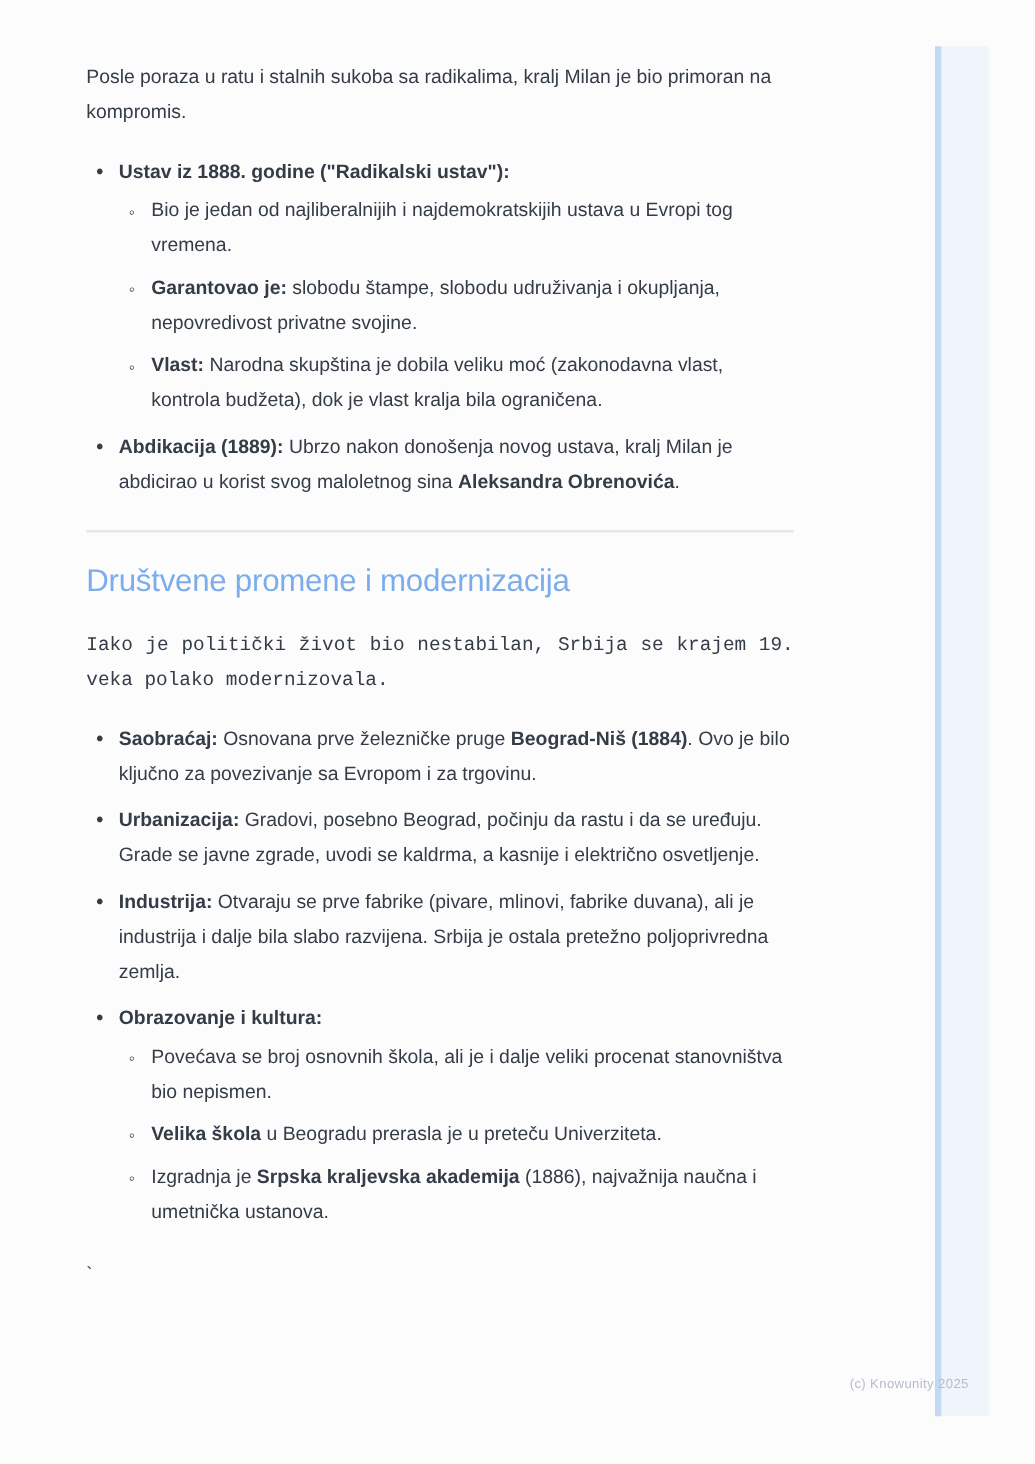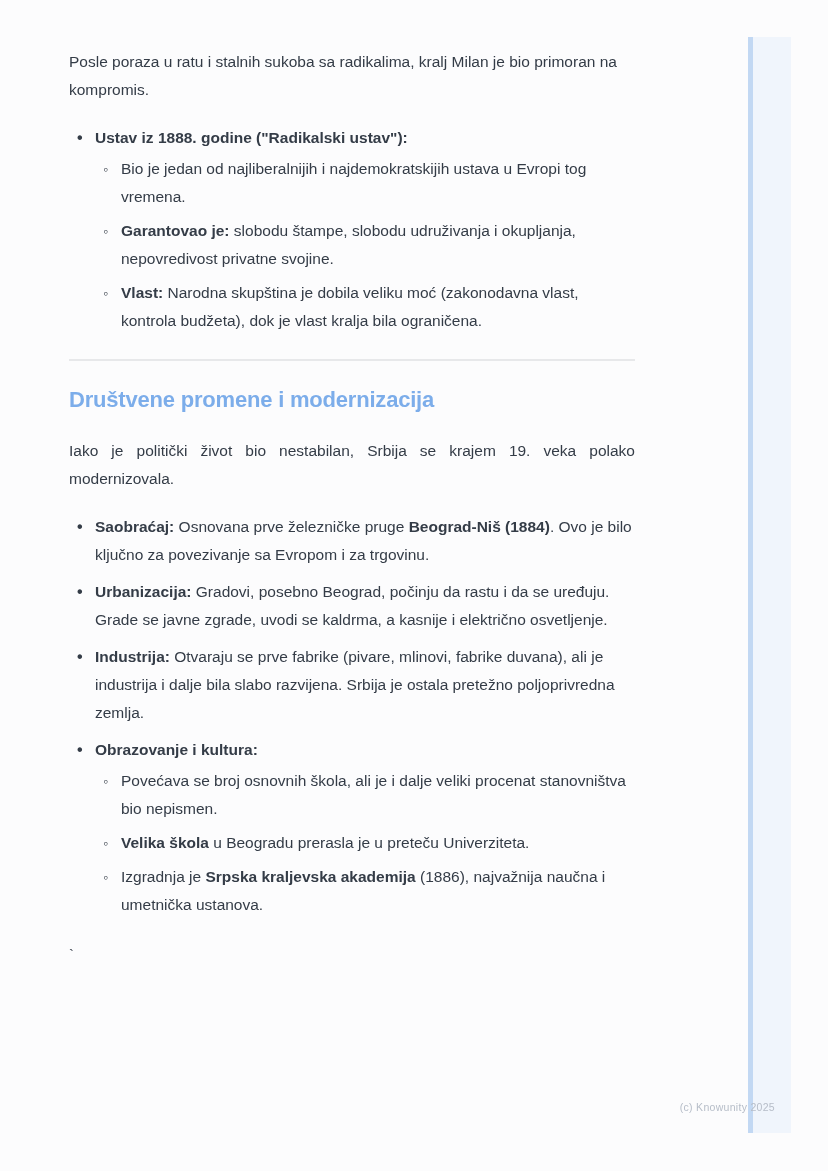--- a/index.html
+++ b/index.html
@@ -22,26 +22,26 @@
     overflow: hidden;
   }
   .page { position: absolute; inset: 0; }
   .content {
     position: absolute;
     left: 69px; top: 48px; width: 566px;
     font-size: 15.5px;
     line-height: 28px;
   }
   .content p { margin: 0 0 20px 0; }
-  .content p.justify { text-align: justify; }
+  .content p.justify { text-align: justify; font-family: Liberation Mono, monospace; }
   .content p.stray { margin: 22px 0 0 0; font-size: 15px; }
   h2.section-heading {
-    font-size: 22px;
+    font-size: 25px;
     line-height: 30px;
-    font-weight: bold;
+    font-weight: normal;
     color: var(--accent);
     margin: 24px 0 22px 0;
     letter-spacing: -0.2px;
   }
   hr.section-divider {
     border: none;
     border-top: 2px solid var(--divider);
     margin: 24px 0 0 0;
   }
   ul { list-style: none; margin: 0; padding: 0; }
@@ -102,20 +102,21 @@
 
 <div class="page">
   <main class="content" id="content-root">
       <p><span>Posle poraza u ratu i stalnih sukoba sa radikalima, kralj Milan je bio primoran na kompromis.</span></p>
       <ul class="top-list">
         <li><b>Ustav iz 1888. godine ("Radikalski ustav"):</b><ul class="sub-list">
             <li><span>Bio je jedan od najliberalnijih i najdemokratskijih ustava u Evropi tog vremena.</span></li>
             <li><b>Garantovao je:</b><span> slobodu štampe, slobodu udruživanja i okupljanja, nepovredivost privatne svojine.</span></li>
             <li><b>Vlast:</b><span> Narodna skupština je dobila veliku moć (zakonodavna vlast, kontrola budžeta), dok je vlast kralja bila ograničena.</span></li>
           </ul></li>
+        <li><b>Abdikacija (1889):</b><span> Ubrzo nakon donošenja novog ustava, kralj Milan je abdicirao u korist svog maloletnog sina </span><b>Aleksandra Obrenovića</b><span>.</span></li>
       </ul>
       <hr class="section-divider">
       <h2 class="section-heading">Društvene promene i modernizacija</h2>
       <p class="justify"><span>Iako je politički život bio nestabilan, Srbija se krajem 19. veka polako modernizovala.</span></p>
       <ul class="top-list">
         <li><b>Saobraćaj:</b><span> Osnovana prve železničke pruge </span><b>Beograd-Niš (1884)</b><span>. Ovo je bilo ključno za povezivanje sa Evropom i za trgovinu.</span></li>
         <li><b>Urbanizacija:</b><span> Gradovi, posebno Beograd, počinju da rastu i da se uređuju. Grade se javne zgrade, uvodi se kaldrma, a kasnije i električno osvetljenje.</span></li>
         <li><b>Industrija:</b><span> Otvaraju se prve fabrike (pivare, mlinovi, fabrike duvana), ali je industrija i dalje bila slabo razvijena. Srbija je ostala pretežno poljoprivredna zemlja.</span></li>
         <li><b>Obrazovanje i kultura:</b><ul class="sub-list">
             <li><span>Povećava se broj osnovnih škola, ali je i dalje veliki procenat stanovništva bio nepismen.</span></li>

